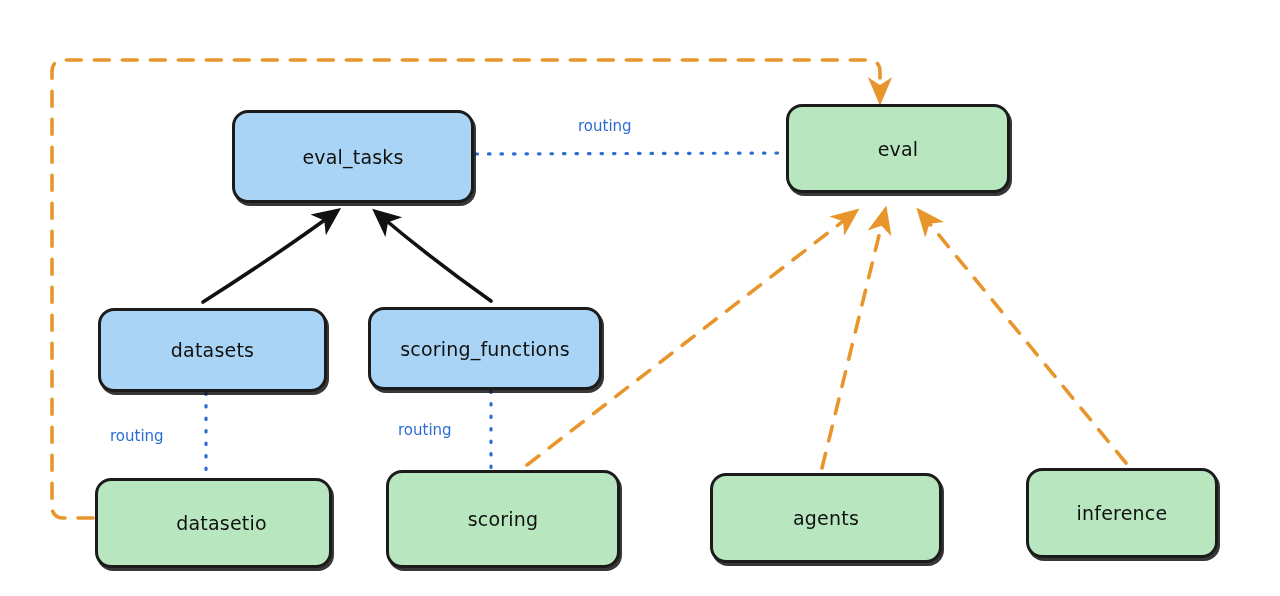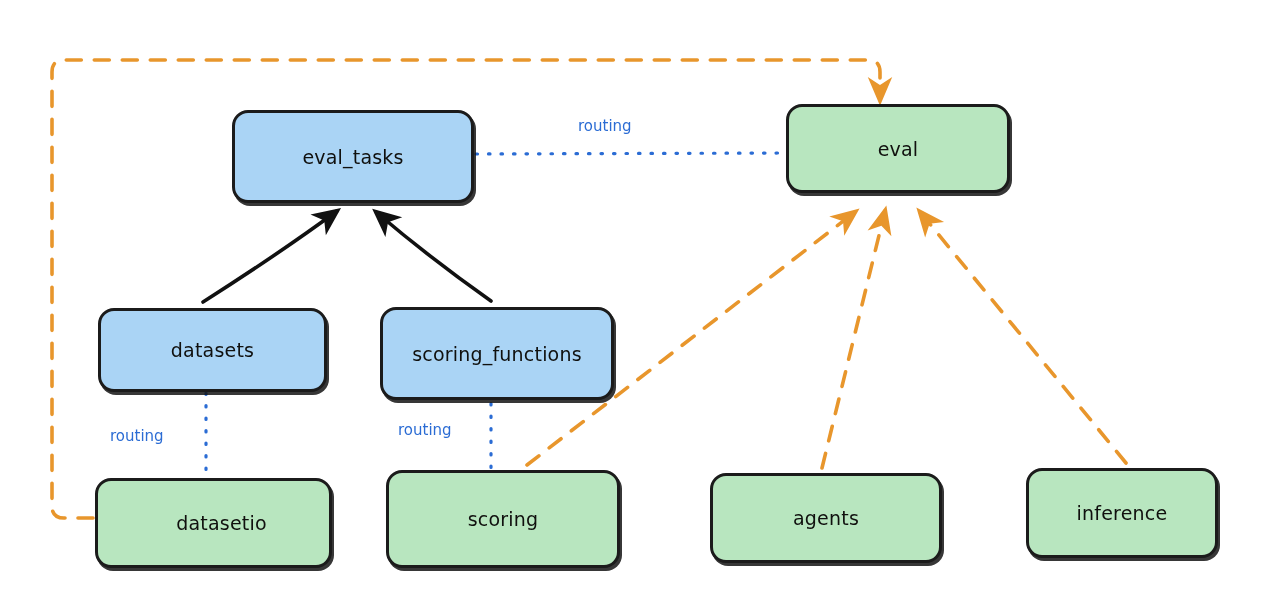--- a/index.html
+++ b/index.html
@@ -98,21 +98,21 @@
   </div>
 
   <div class="node provider" style="left:786px; top:104px; width:224px; height:89px;">
     <span class="node-label">eval</span>
   </div>
 
   <div class="node api" style="left:98px; top:308px; width:229px; height:84px;">
     <span class="node-label">datasets</span>
   </div>
 
-  <div class="node api" style="left:380px; top:307px; width:234px; height:93px;">
+  <div class="node api" style="left:368px; top:307px; width:234px; height:83px;">
     <span class="node-label">scoring_functions</span>
   </div>
 
   <div class="node provider" style="left:95px; top:478px; width:237px; height:90px;padding-left:16px;">
     <span class="node-label">datasetio</span>
   </div>
 
   <div class="node provider" style="left:386px; top:470px; width:234px; height:98px;">
     <span class="node-label">scoring</span>
   </div>

